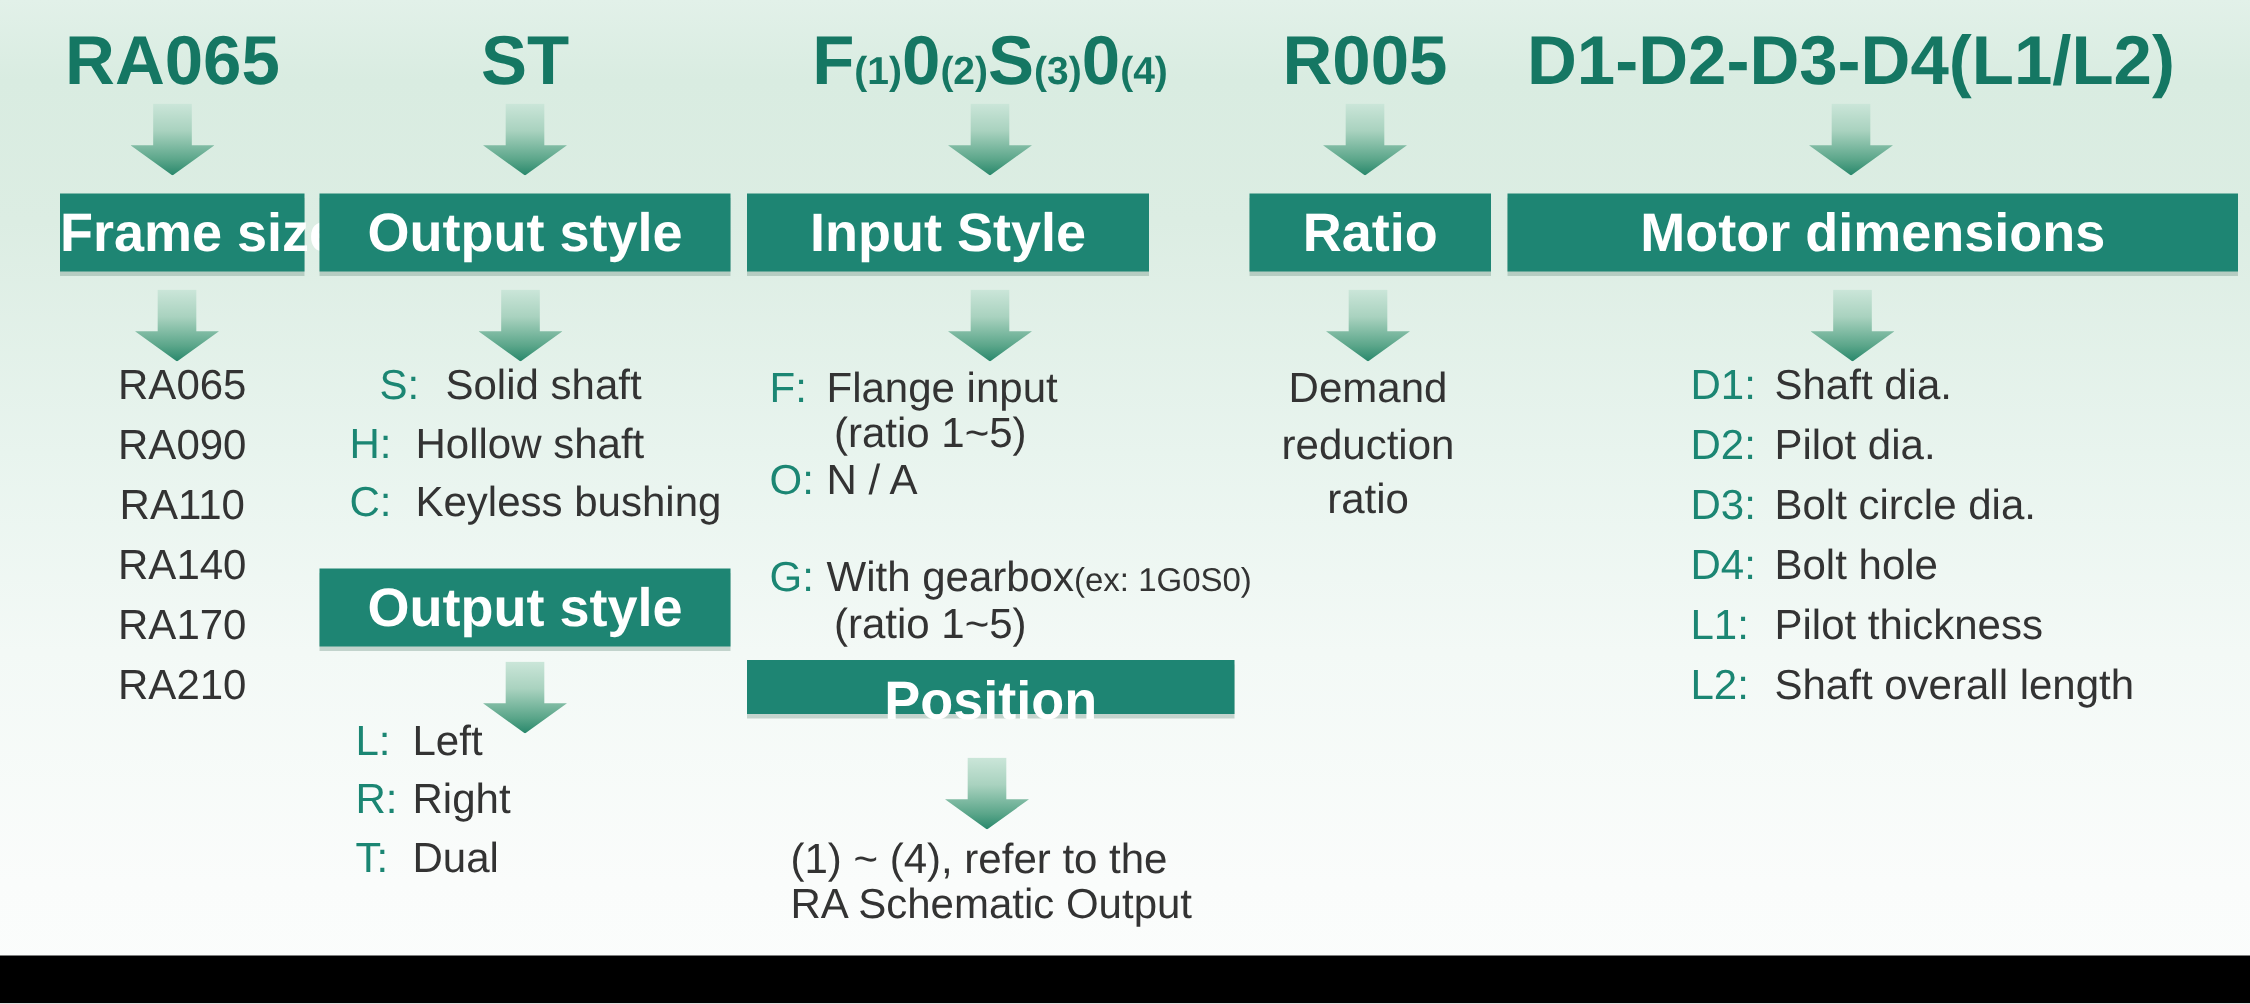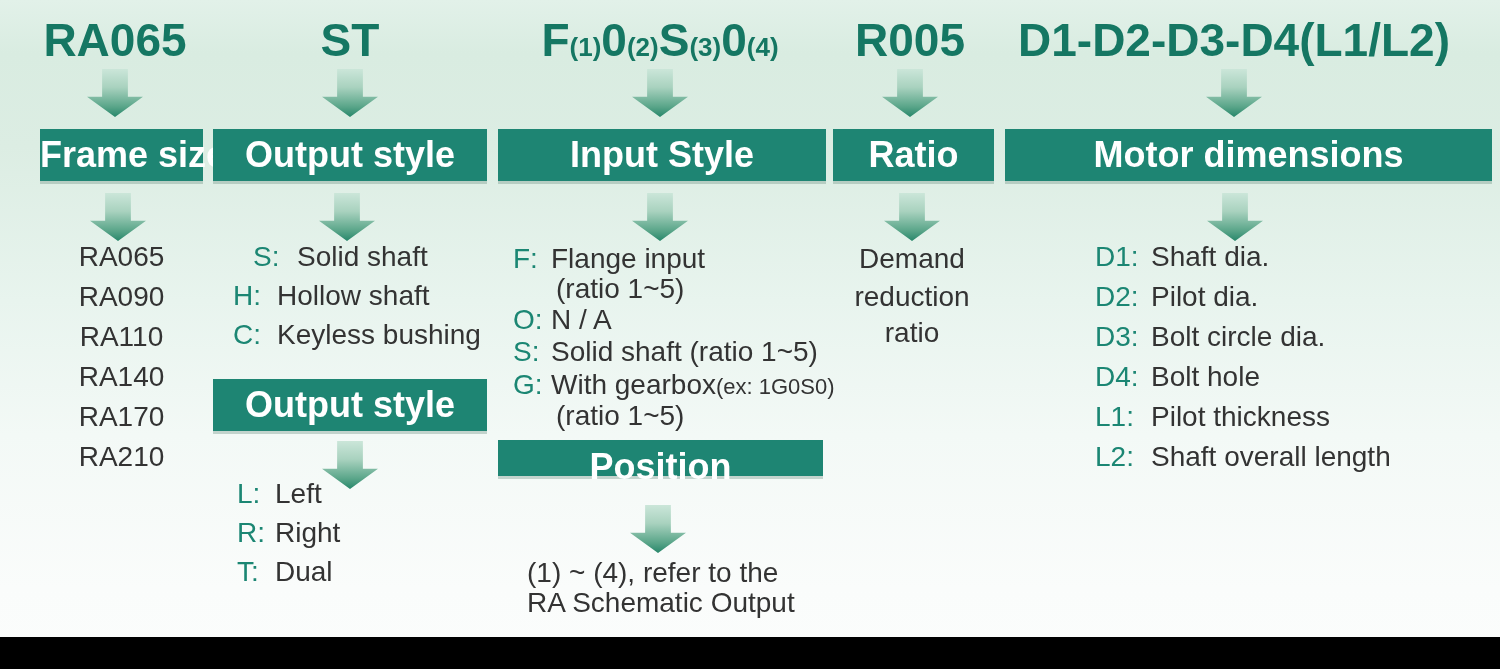--- a/index.html
+++ b/index.html
@@ -20,21 +20,21 @@
     clip-path:polygon(27% 0,73% 0,73% 58%,100% 58%,50% 100%,0 58%,27% 58%);
   }
   .banner{
     position:absolute;height:52px;line-height:52px;background:#1e8573;
     color:#fff;font-size:36px;font-weight:bold;text-align:center;white-space:nowrap;
     box-shadow:0 3px 0 rgba(115,150,138,0.38);
   }
   .row{position:absolute;height:40px;line-height:40px;font-size:28px;color:#333;white-space:nowrap;}
   .row .prefix{display:inline-block;color:#1b8673;}
   .centered{text-align:center;}
-  .pw38{width:38px;} .pw44{width:44px;} .pw56{width:56px;}
+  .pw38{width:38px;} .pw44{width:44px;} .pw56{width:56px;margin-left:32px;}
   .c3row{height:32px;line-height:32px;}
   .mini{font-size:22px;}
   .note-block{position:absolute;font-size:28px;line-height:30px;color:#333;white-space:nowrap;}
 </style>
 </head>
 <body>
 
 <div class="stage">
 
   <div class="code-header" style="left:15px;width:200px;">RA065</div>
@@ -44,21 +44,21 @@
   <div class="code-header" style="left:999px;width:470px;">D1-D2-D3-D4(L1/L2)</div>
 
   <div class="arrow" style="left:87px;top:69px;"></div>
   <div class="arrow" style="left:322px;top:69px;"></div>
   <div class="arrow" style="left:632px;top:69px;"></div>
   <div class="arrow" style="left:882px;top:69px;"></div>
   <div class="arrow" style="left:1206px;top:69px;"></div>
 
   <div class="banner" style="left:40px;top:129px;width:163px;">Frame size</div>
   <div class="banner" style="left:213px;top:129px;width:274px;">Output style</div>
-  <div class="banner" style="left:498px;top:129px;width:328px;">Input Style</div>
+  <div class="banner" style="left:498px;top:129px;width:268px;">Input Style</div>
   <div class="banner" style="left:833px;top:129px;width:161px;">Ratio</div>
   <div class="banner" style="left:1005px;top:129px;width:487px;">Motor dimensions</div>
 
   <div class="arrow" style="left:90px;top:193px;"></div>
   <div class="arrow" style="left:319px;top:193px;"></div>
   <div class="arrow" style="left:632px;top:193px;"></div>
   <div class="arrow" style="left:884px;top:193px;"></div>
   <div class="arrow" style="left:1207px;top:193px;"></div>
 
   <div class="row centered" style="left:40px;top:237px;width:163px;">RA065</div>
@@ -75,21 +75,20 @@
   <div class="banner" style="left:213px;top:379px;width:274px;">Output style</div>
   <div class="arrow" style="left:322px;top:441px;"></div>
 
   <div class="row" style="left:237px;top:474px;"><span class="prefix pw38">L:</span><span>Left</span></div>
   <div class="row" style="left:237px;top:513px;"><span class="prefix pw38">R:</span><span>Right</span></div>
   <div class="row" style="left:237px;top:552px;"><span class="prefix pw38">T:</span><span>Dual</span></div>
 
   <div class="row c3row" style="left:513px;top:243px;"><span class="prefix pw38">F:</span><span>Flange input</span></div>
   <div class="row c3row" style="left:556px;top:273px;">(ratio 1~5)</div>
   <div class="row c3row" style="left:513px;top:304px;"><span class="prefix pw38">O:</span><span>N / A</span></div>
-  <div class="row c3row" style="left:513px;top:336px;"><span class="prefix pw38">S:</span><span>Solid shaft (ratio 1~5)</span></div>
   <div class="row c3row" style="left:513px;top:369px;"><span class="prefix pw38">G:</span><span>With gearbox</span><span class="mini">(ex: 1G0S0)</span></div>
   <div class="row c3row" style="left:556px;top:400px;">(ratio 1~5)</div>
 
   <div class="banner" style="left:498px;top:440px;width:325px;height:36px;line-height:53px;">Position</div>
   <div class="arrow" style="left:630px;top:505px;"></div>
   <div class="note-block" style="left:527px;top:558px;">
     <div>(1) ~ (4), refer to the</div>
     <div>RA Schematic Output</div>
   </div>
 

